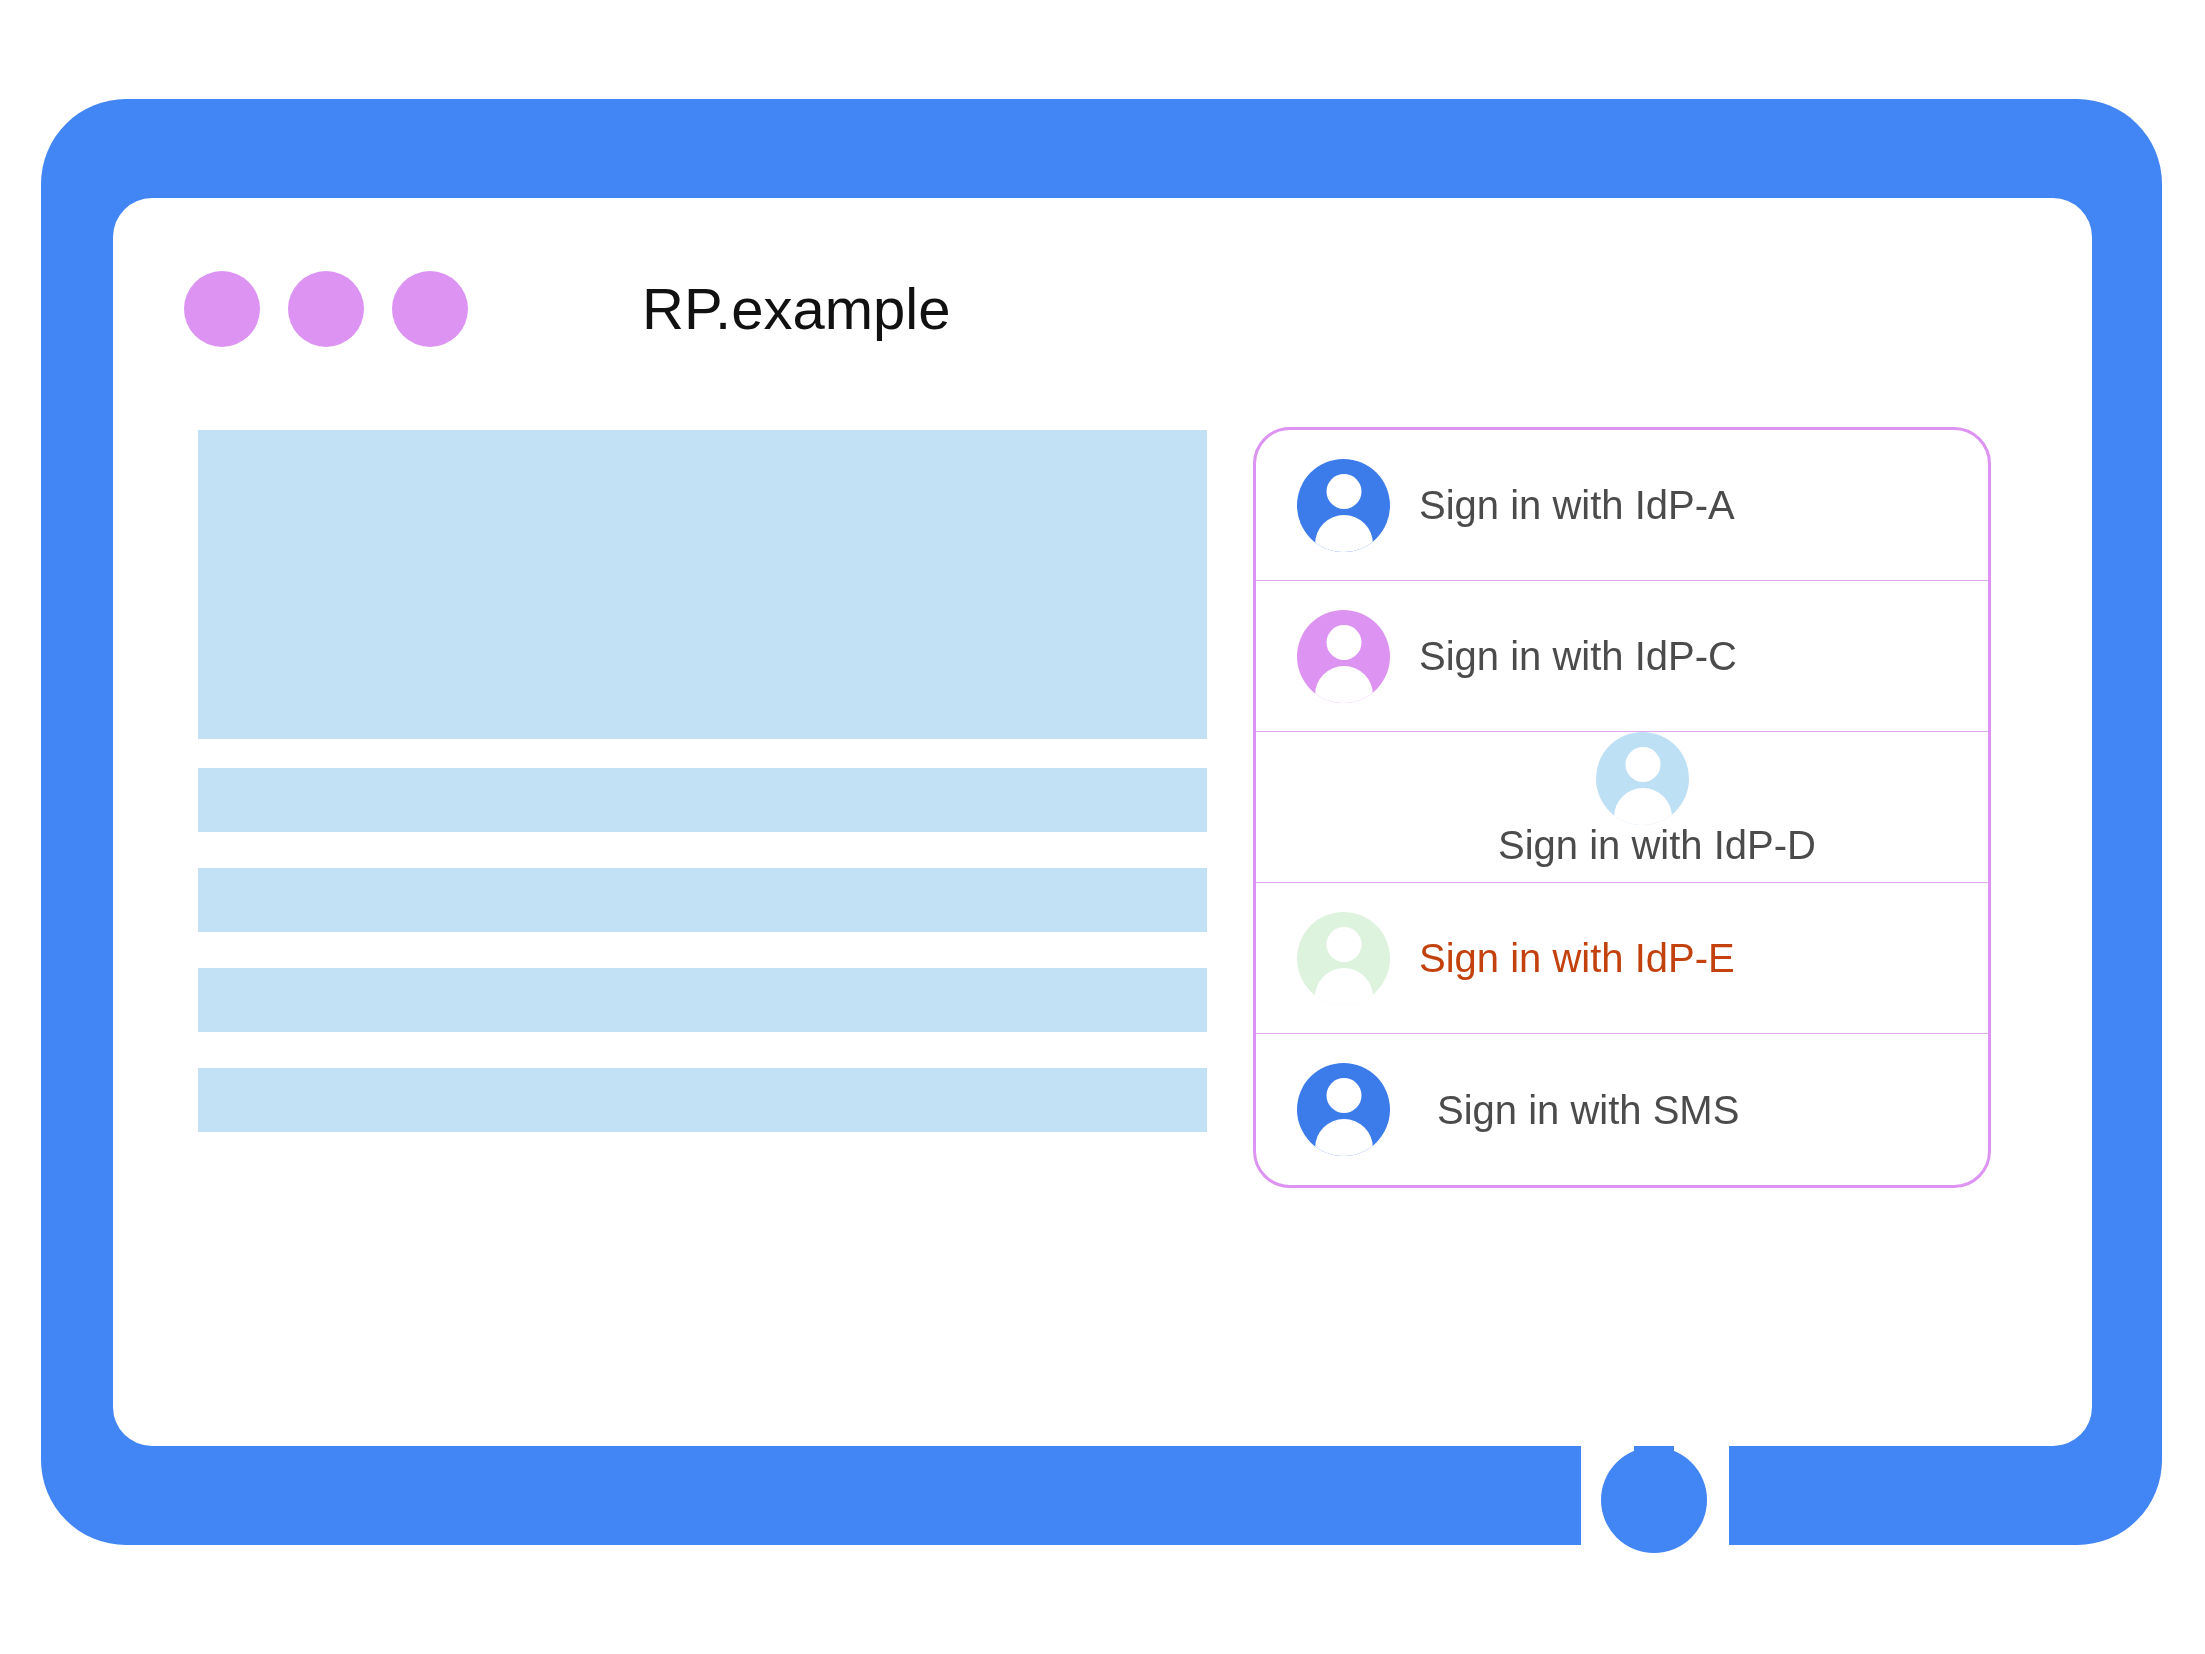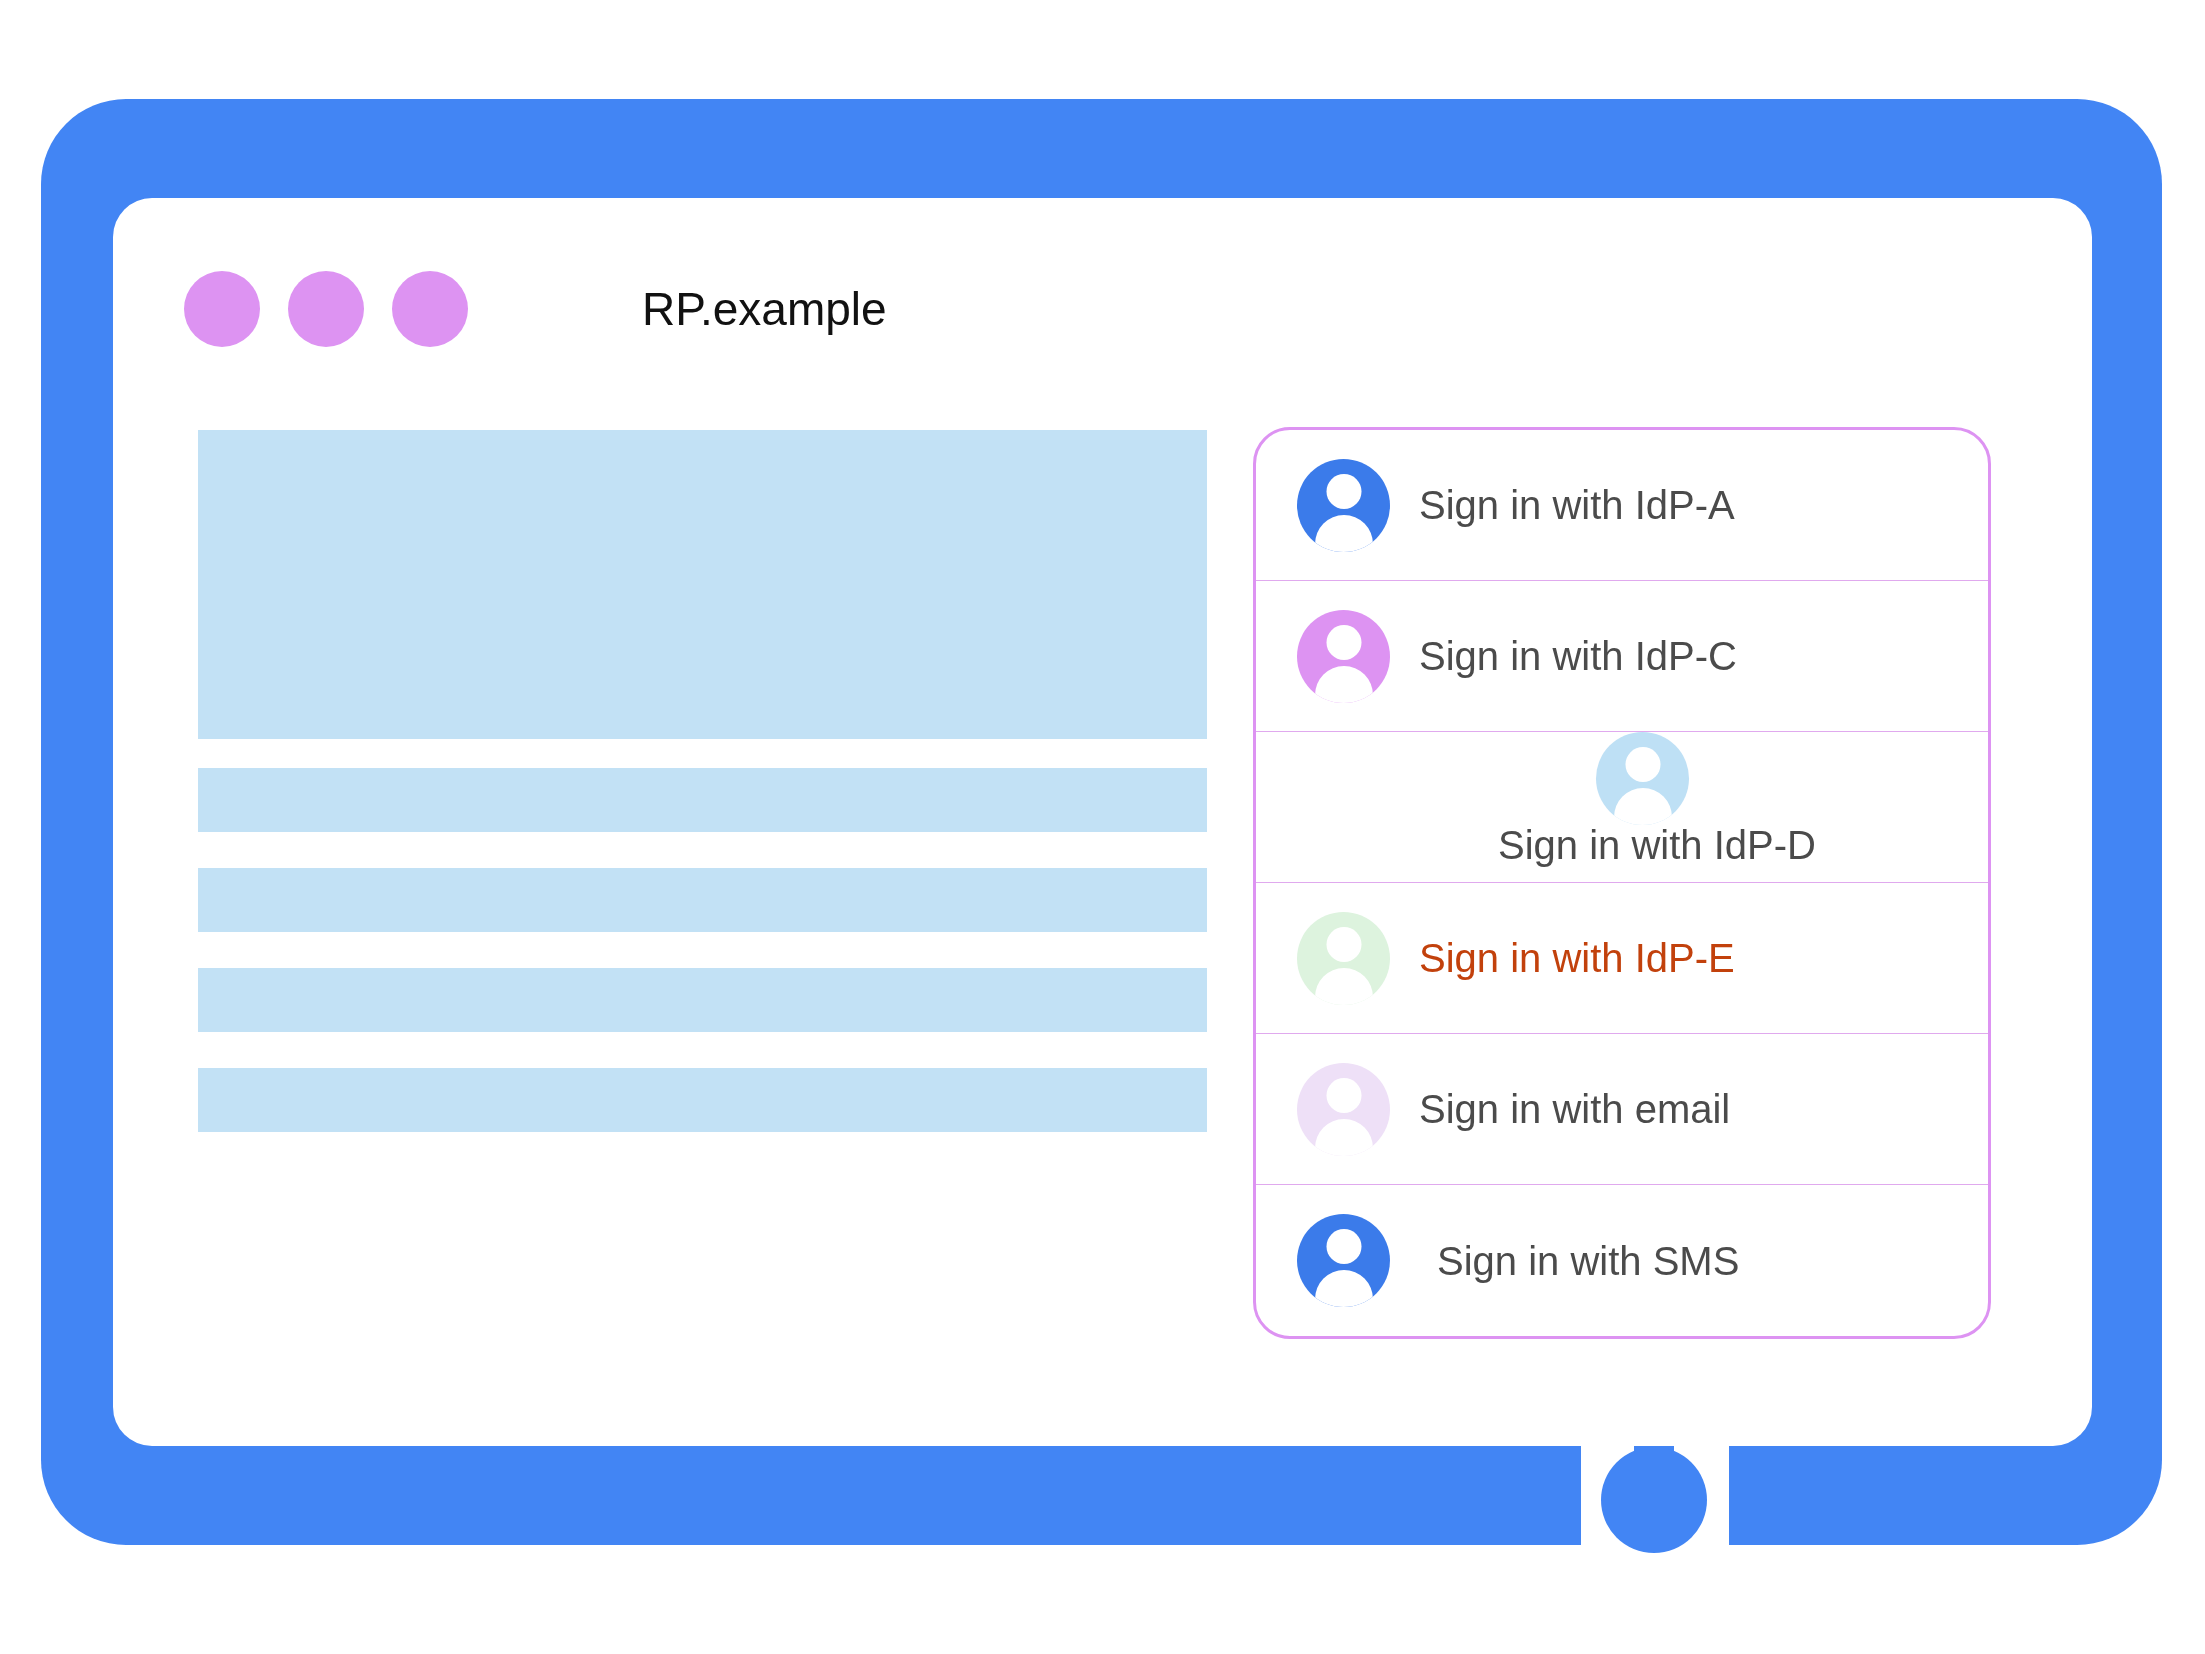--- a/index.html
+++ b/index.html
@@ -80,21 +80,21 @@
     border-radius: 50%;
     background: #dd93f2;
   }
   #window-dot-1 { left: 71px; }
   #window-dot-2 { left: 175px; }
   #window-dot-3 { left: 279px; }
   #page-title {
     position: absolute;
     left: 529px;
     top: 75px;
-    font-size: 46px;
+    font-size: 58px;
     color: #111111;
     line-height: 72px;
     white-space: nowrap;
   }
 
   
   #content-placeholders {
     position: absolute;
     left: 85px;
     top: 232px;
@@ -218,27 +218,20 @@
     </div>
 
     <div class="account-row" style="border-bottom-color: rgb(224, 169, 238);">
       <div class="avatar" style="background: rgb(221, 243, 222);">
         <div class="head"></div>
         <div class="body"></div>
       </div>
       <div class="account-label" style="color: #c2410c;">Sign in with IdP-E</div>
     </div>
 
-    <div class="account-row" style="border-bottom-color: rgb(224, 169, 238);">
-      <div class="avatar" style="background: rgb(238, 224, 247);">
-        <div class="head"></div>
-        <div class="body"></div>
-      </div>
-      <div class="account-label" style="color: rgb(75, 75, 75);">Sign in with email</div>
-    </div>
 
     <div class="account-row" style="border-bottom-color: rgb(224, 169, 238);">
       <div class="avatar" style="background: rgb(59, 123, 234);">
         <div class="head"></div>
         <div class="body"></div>
       </div>
       <div class="account-label" style="color: rgb(75, 75, 75); margin-left: 47px;">Sign in with SMS</div>
     </div>
 
   </div>

